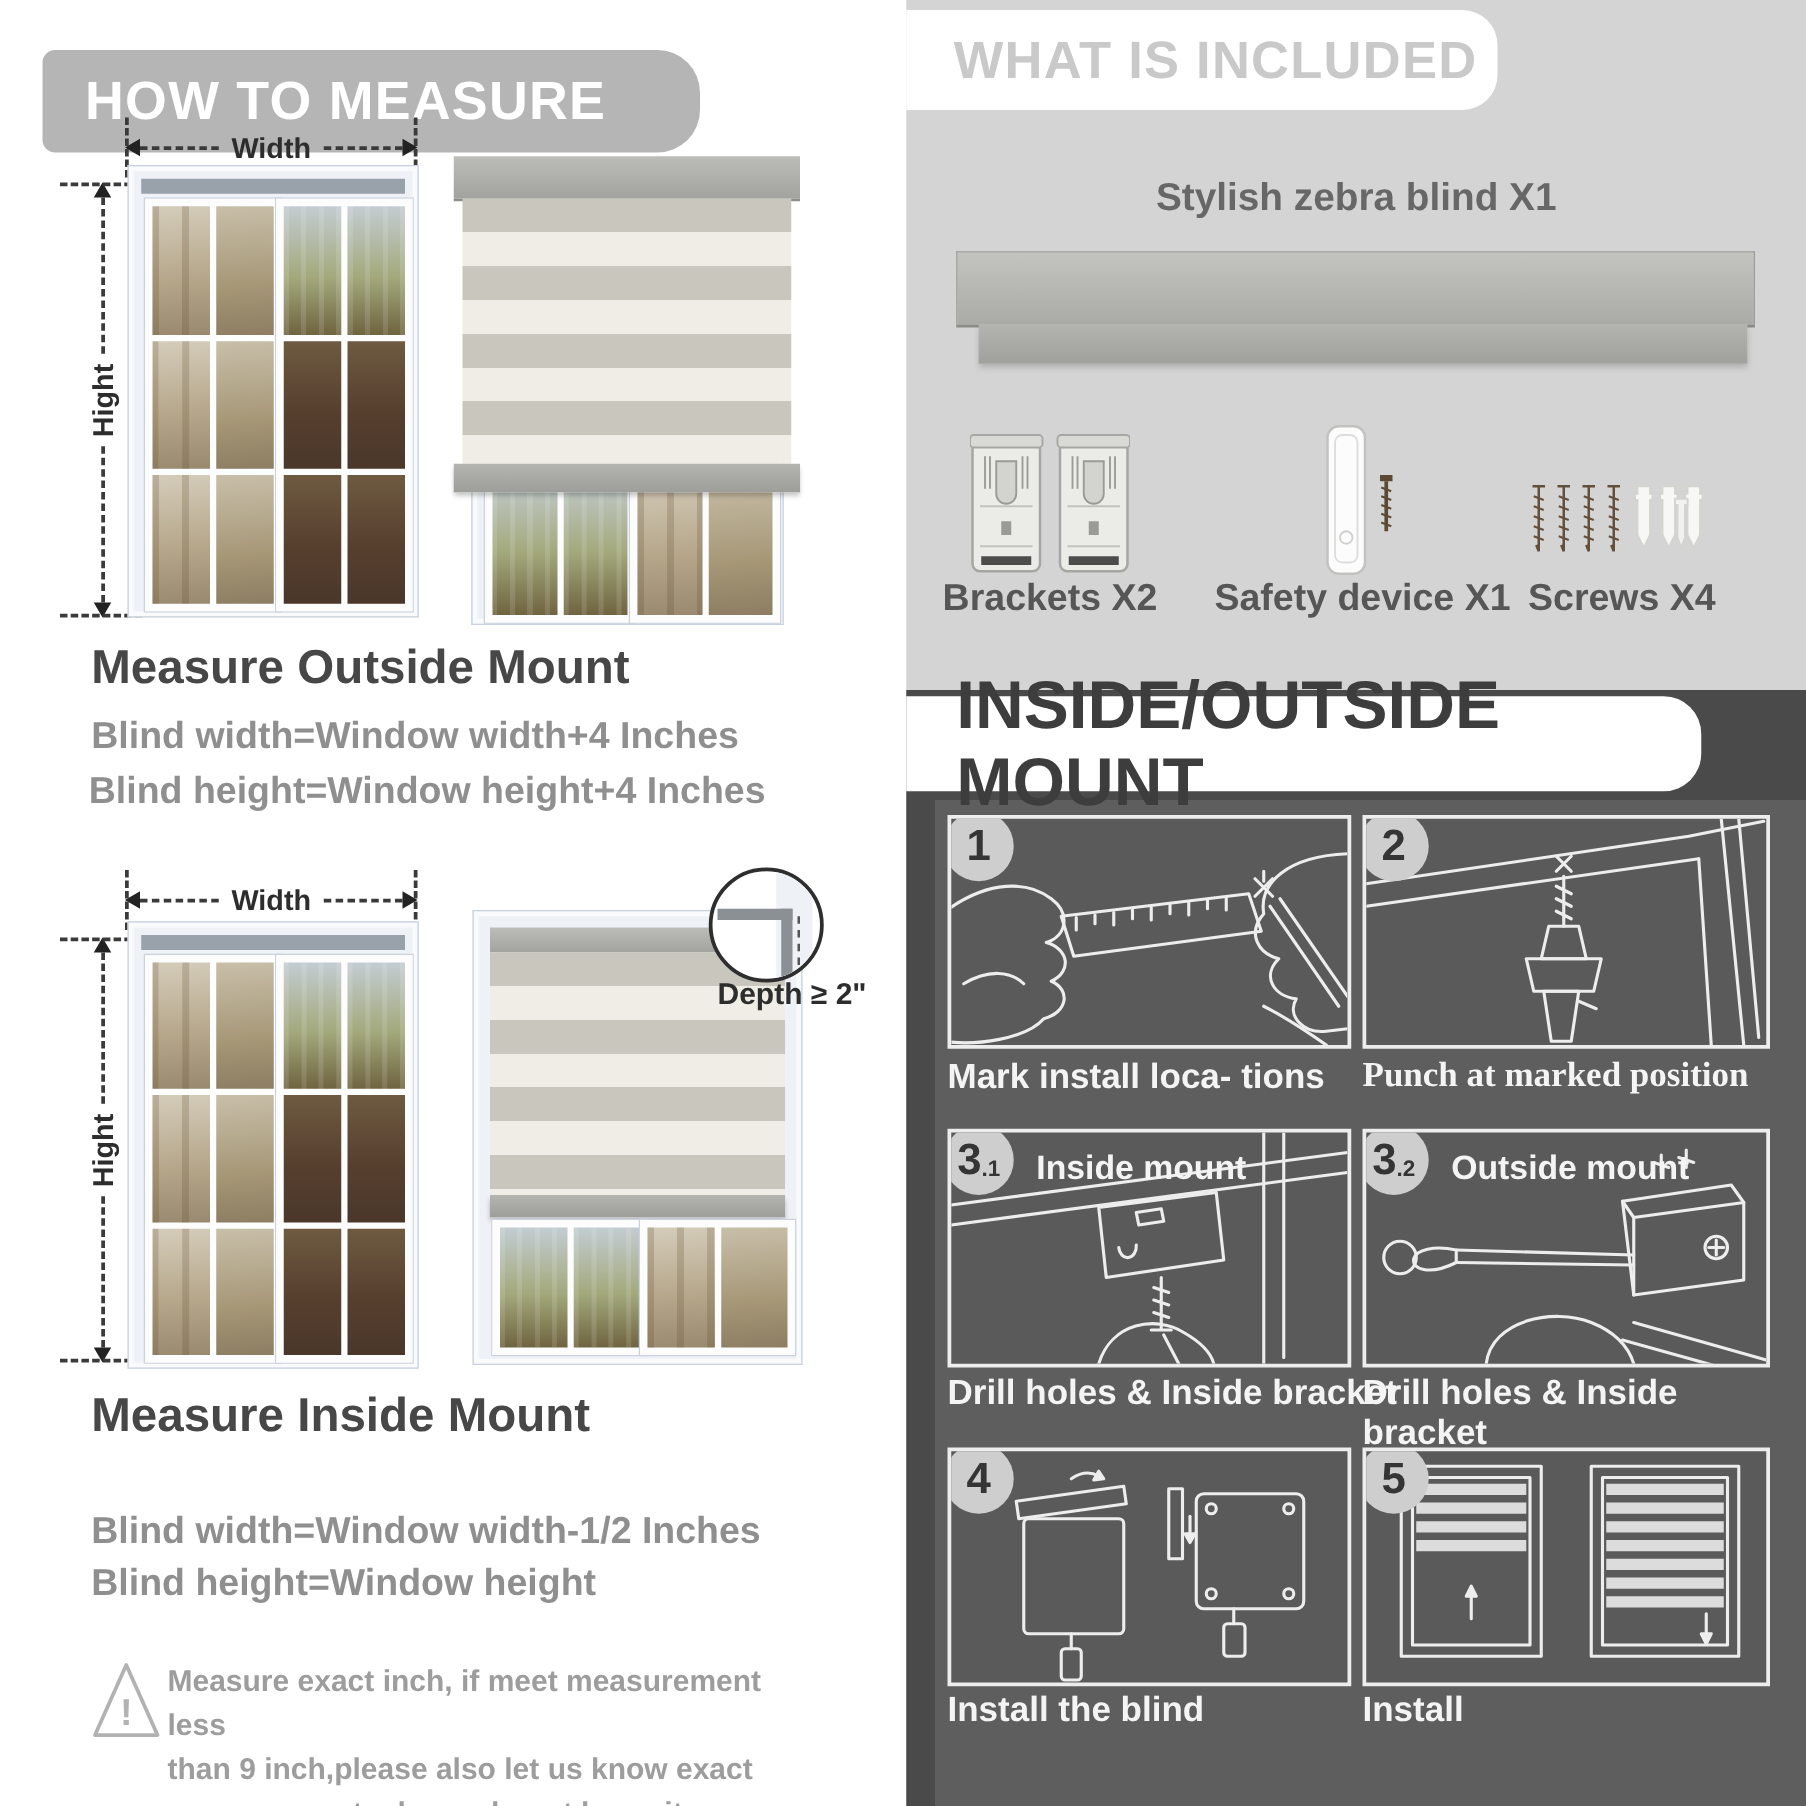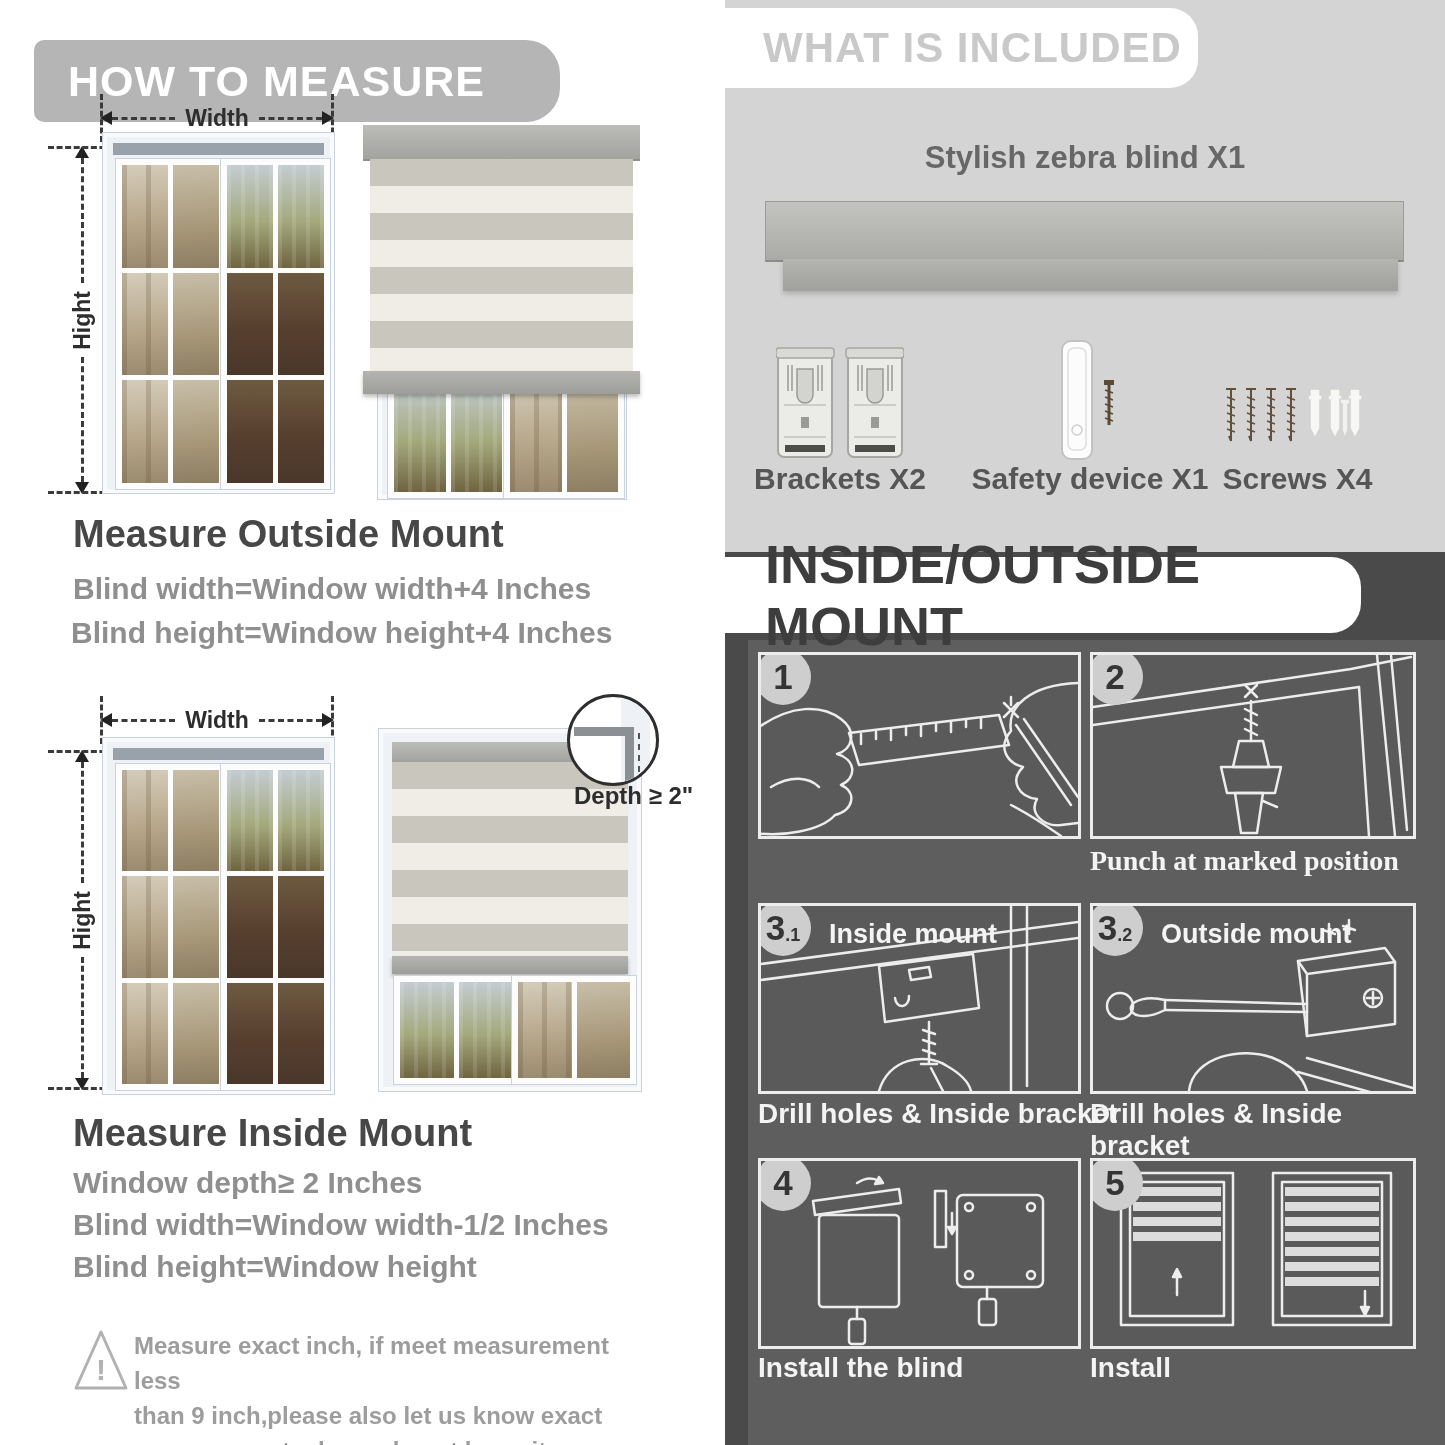--- a/index.html
+++ b/index.html
@@ -204,21 +204,20 @@
 
   <div class="abs callout" style="left:567px;top:694px;width:86px;height:86px;">
     <div class="abs" style="right:6px;top:0;width:34%;height:100%;background:#eef1f6;"></div>
     <div class="abs" style="left:4px;top:30px;width:60px;height:9px;background:#8b9095;"></div>
     <div class="abs" style="left:55px;top:30px;width:9px;height:56px;background:#8b9095;"></div>
     <div class="abs" style="left:68px;top:36px;height:50px;border-left:2px dashed #555;"></div>
   </div>
   <div class="abs depth-label" style="left:574px;top:782px;">Depth ≥ 2"</div>
 
   <div class="abs h-title" style="left:73px;top:1112px;">Measure Inside Mount</div>
-  <div class="abs formula" style="left:73px;top:1166px;">Window depth≥ 2 Inches</div>
   <div class="abs formula" style="left:73px;top:1208px;">Blind width=Window width-1/2 Inches</div>
   <div class="abs formula" style="left:73px;top:1250px;">Blind height=Window height</div>
 
   <svg class="abs" style="left:72px;top:1326px;" width="58" height="70" viewBox="0 0 58 70">
     <path d="M29,6 L54,62 L4,62 Z" fill="none" stroke="#b2b2b2" stroke-width="3" stroke-linejoin="round"></path>
     <text x="29" y="54" text-anchor="middle" font-size="30" font-weight="bold" fill="#b2b2b2" font-family="Liberation Sans,sans-serif">!</text>
   </svg>
   <div class="abs warn-text" style="left:134px;top:1328px;width:480px;">
     <div>Measure exact inch, if meet measurement less</div>
     <div>than 9 inch,please also let us know exact</div>
@@ -310,20 +309,21 @@
         <path d="M255,70 L310,150 M263,64 L317,142"></path>
         <path d="M317,28 C268,30 246,52 250,76 C236,92 246,108 262,112 C248,126 258,142 276,144 C268,158 282,172 300,170 L317,168"></path>
         <path d="M250,150 C270,160 290,174 300,181"></path>
       </g>
     </svg>
     <div class="badge">
       <span>1</span>
         <span class="sub"></span>
     </div>
   </div>
+  <div class="abs caption" style="left:758px;top:845px;">Mark install loca- tions</div>
 
   <div class="abs panel" style="left:1090px;top:652px;width:320px;height:181px;">
     <svg class="abs" style="left:0;top:0;" width="320" height="181" viewBox="0 0 320 181">
       <g class="sk">
         <path d="M0,52 L258,14 M0,70 L266,32 M258,14 L318,2"></path>
         <path d="M284,0 L302,181 M298,0 L314,175 M266,32 L276,181"></path>
         <path d="M152,30 l12,12 M164,30 l-12,12"></path>
         <path d="M158,46 V86 M152,54 l12,6 M152,64 l12,6 M152,74 l12,6"></path>
         <path d="M146,86 h24 l6,26 h-36 Z"></path>
         <path d="M128,112 h60 l-6,26 h-48 Z"></path>

